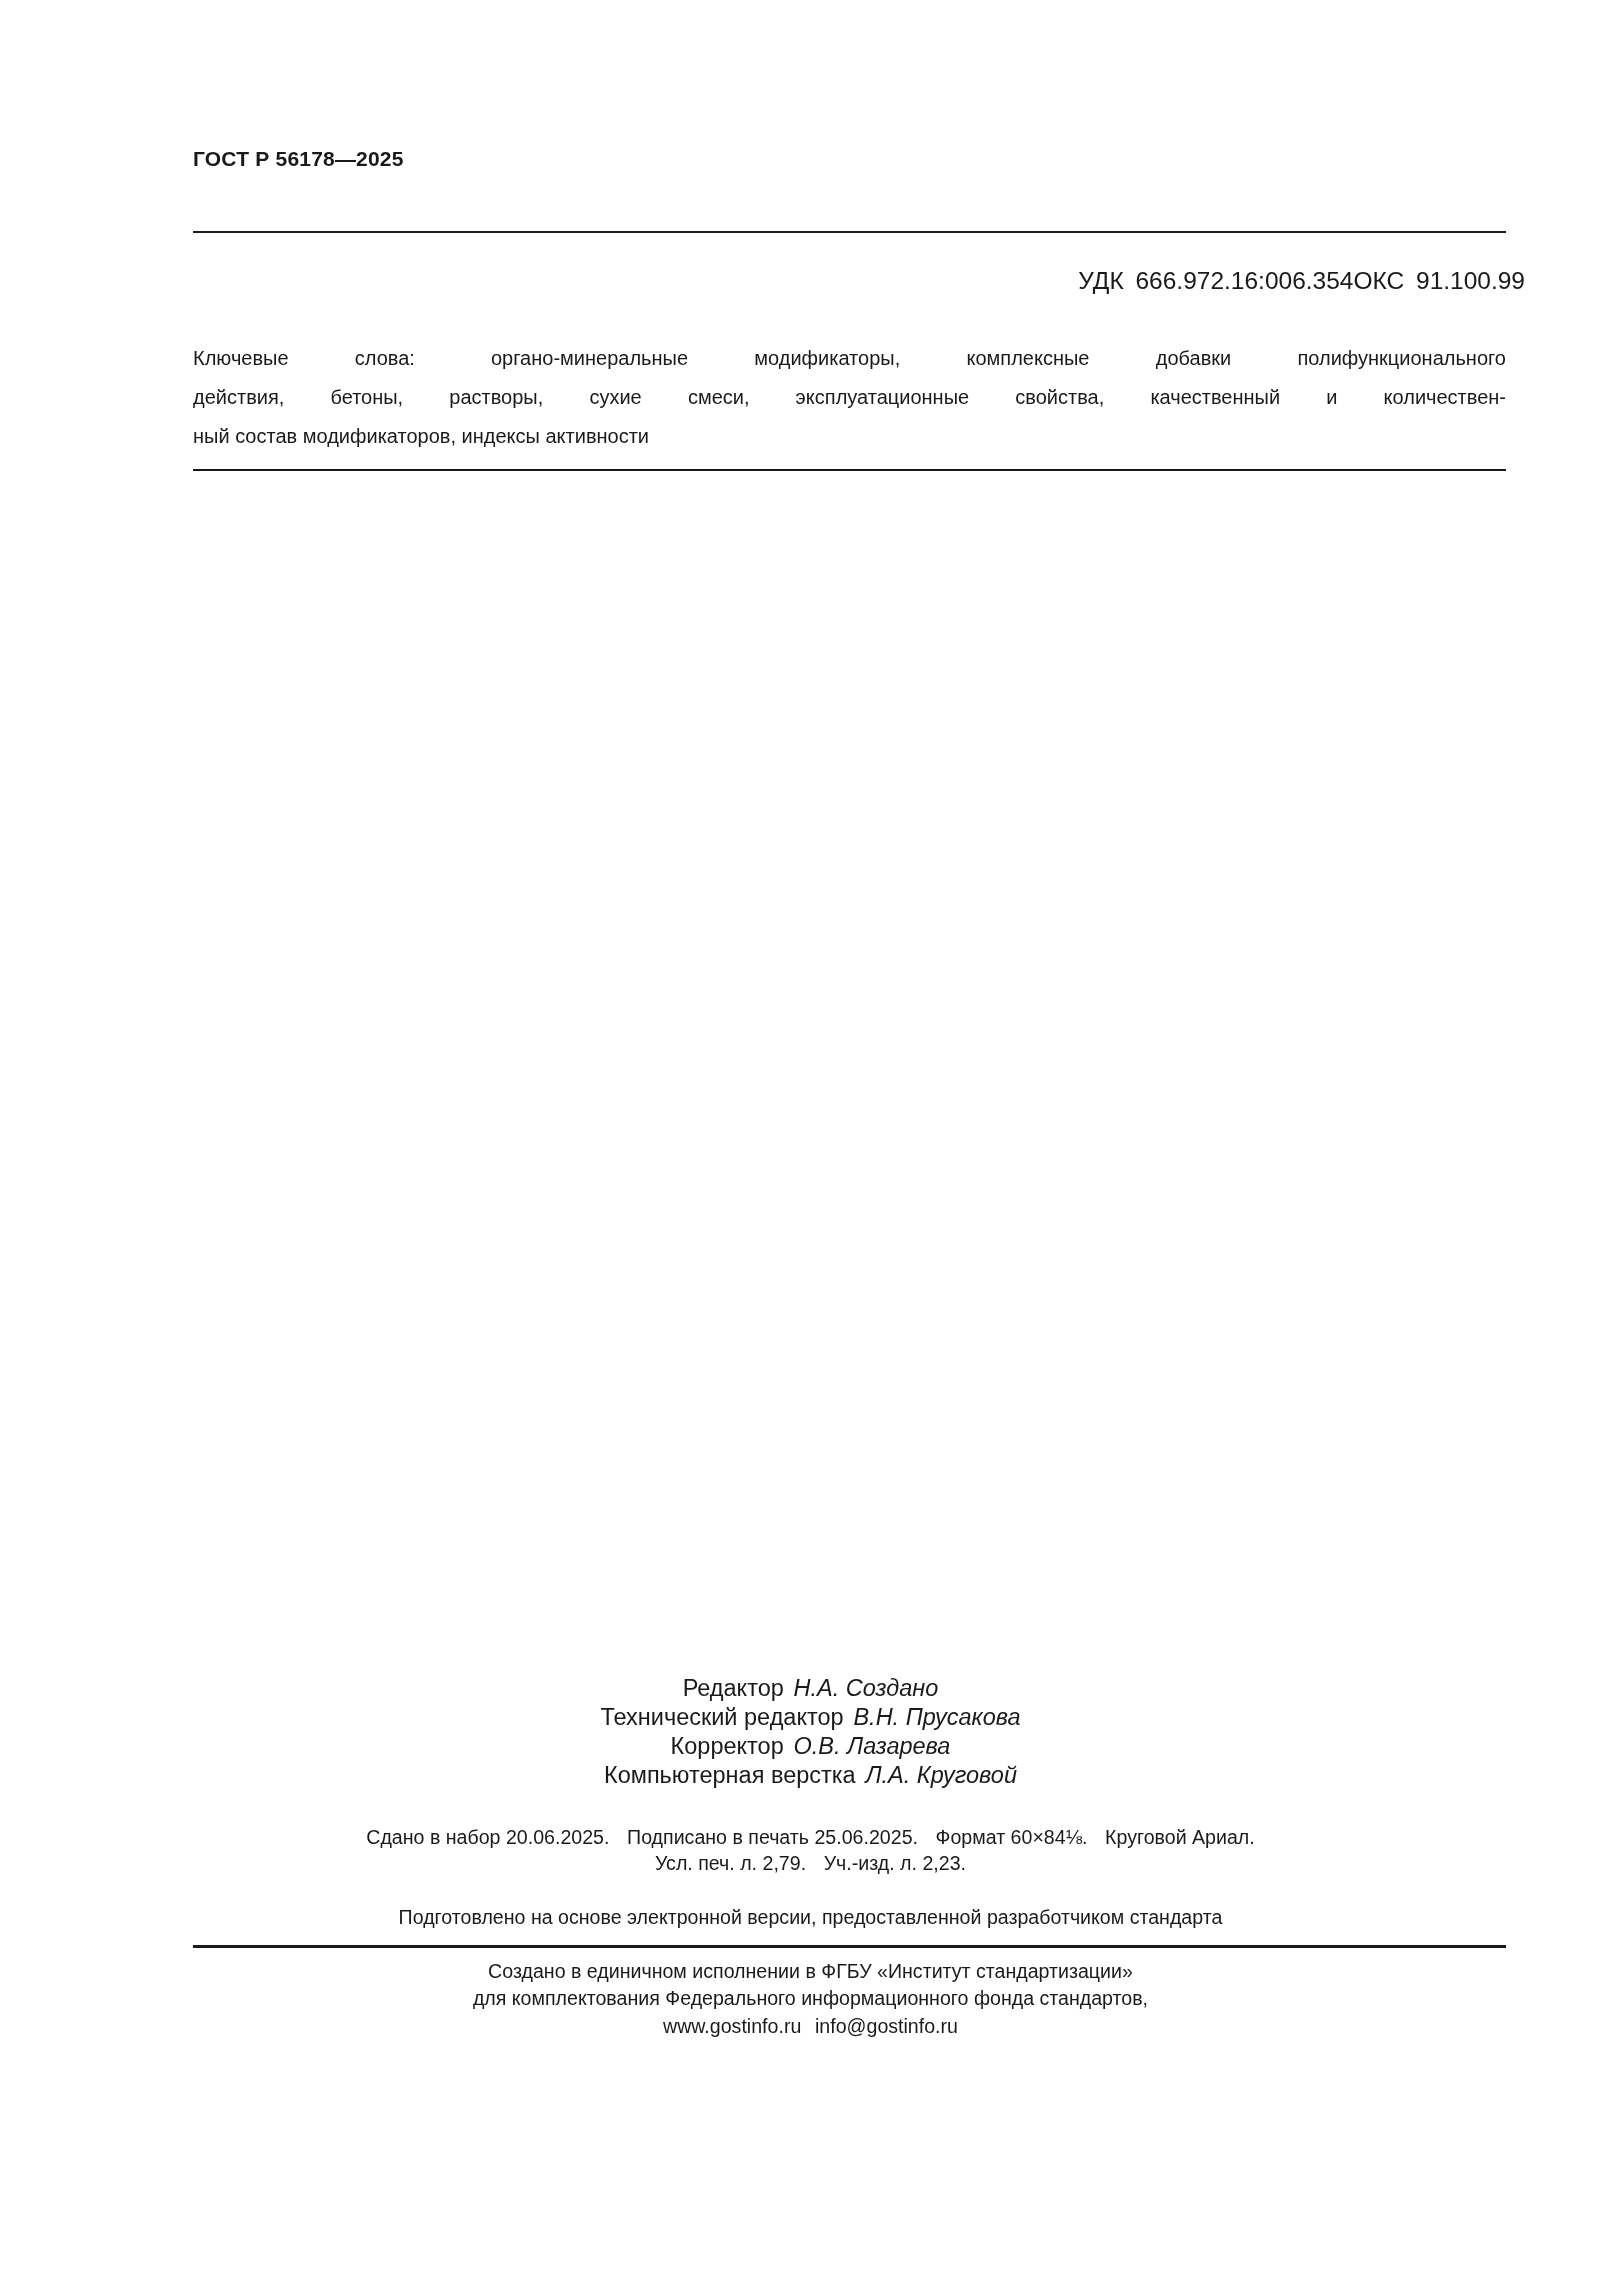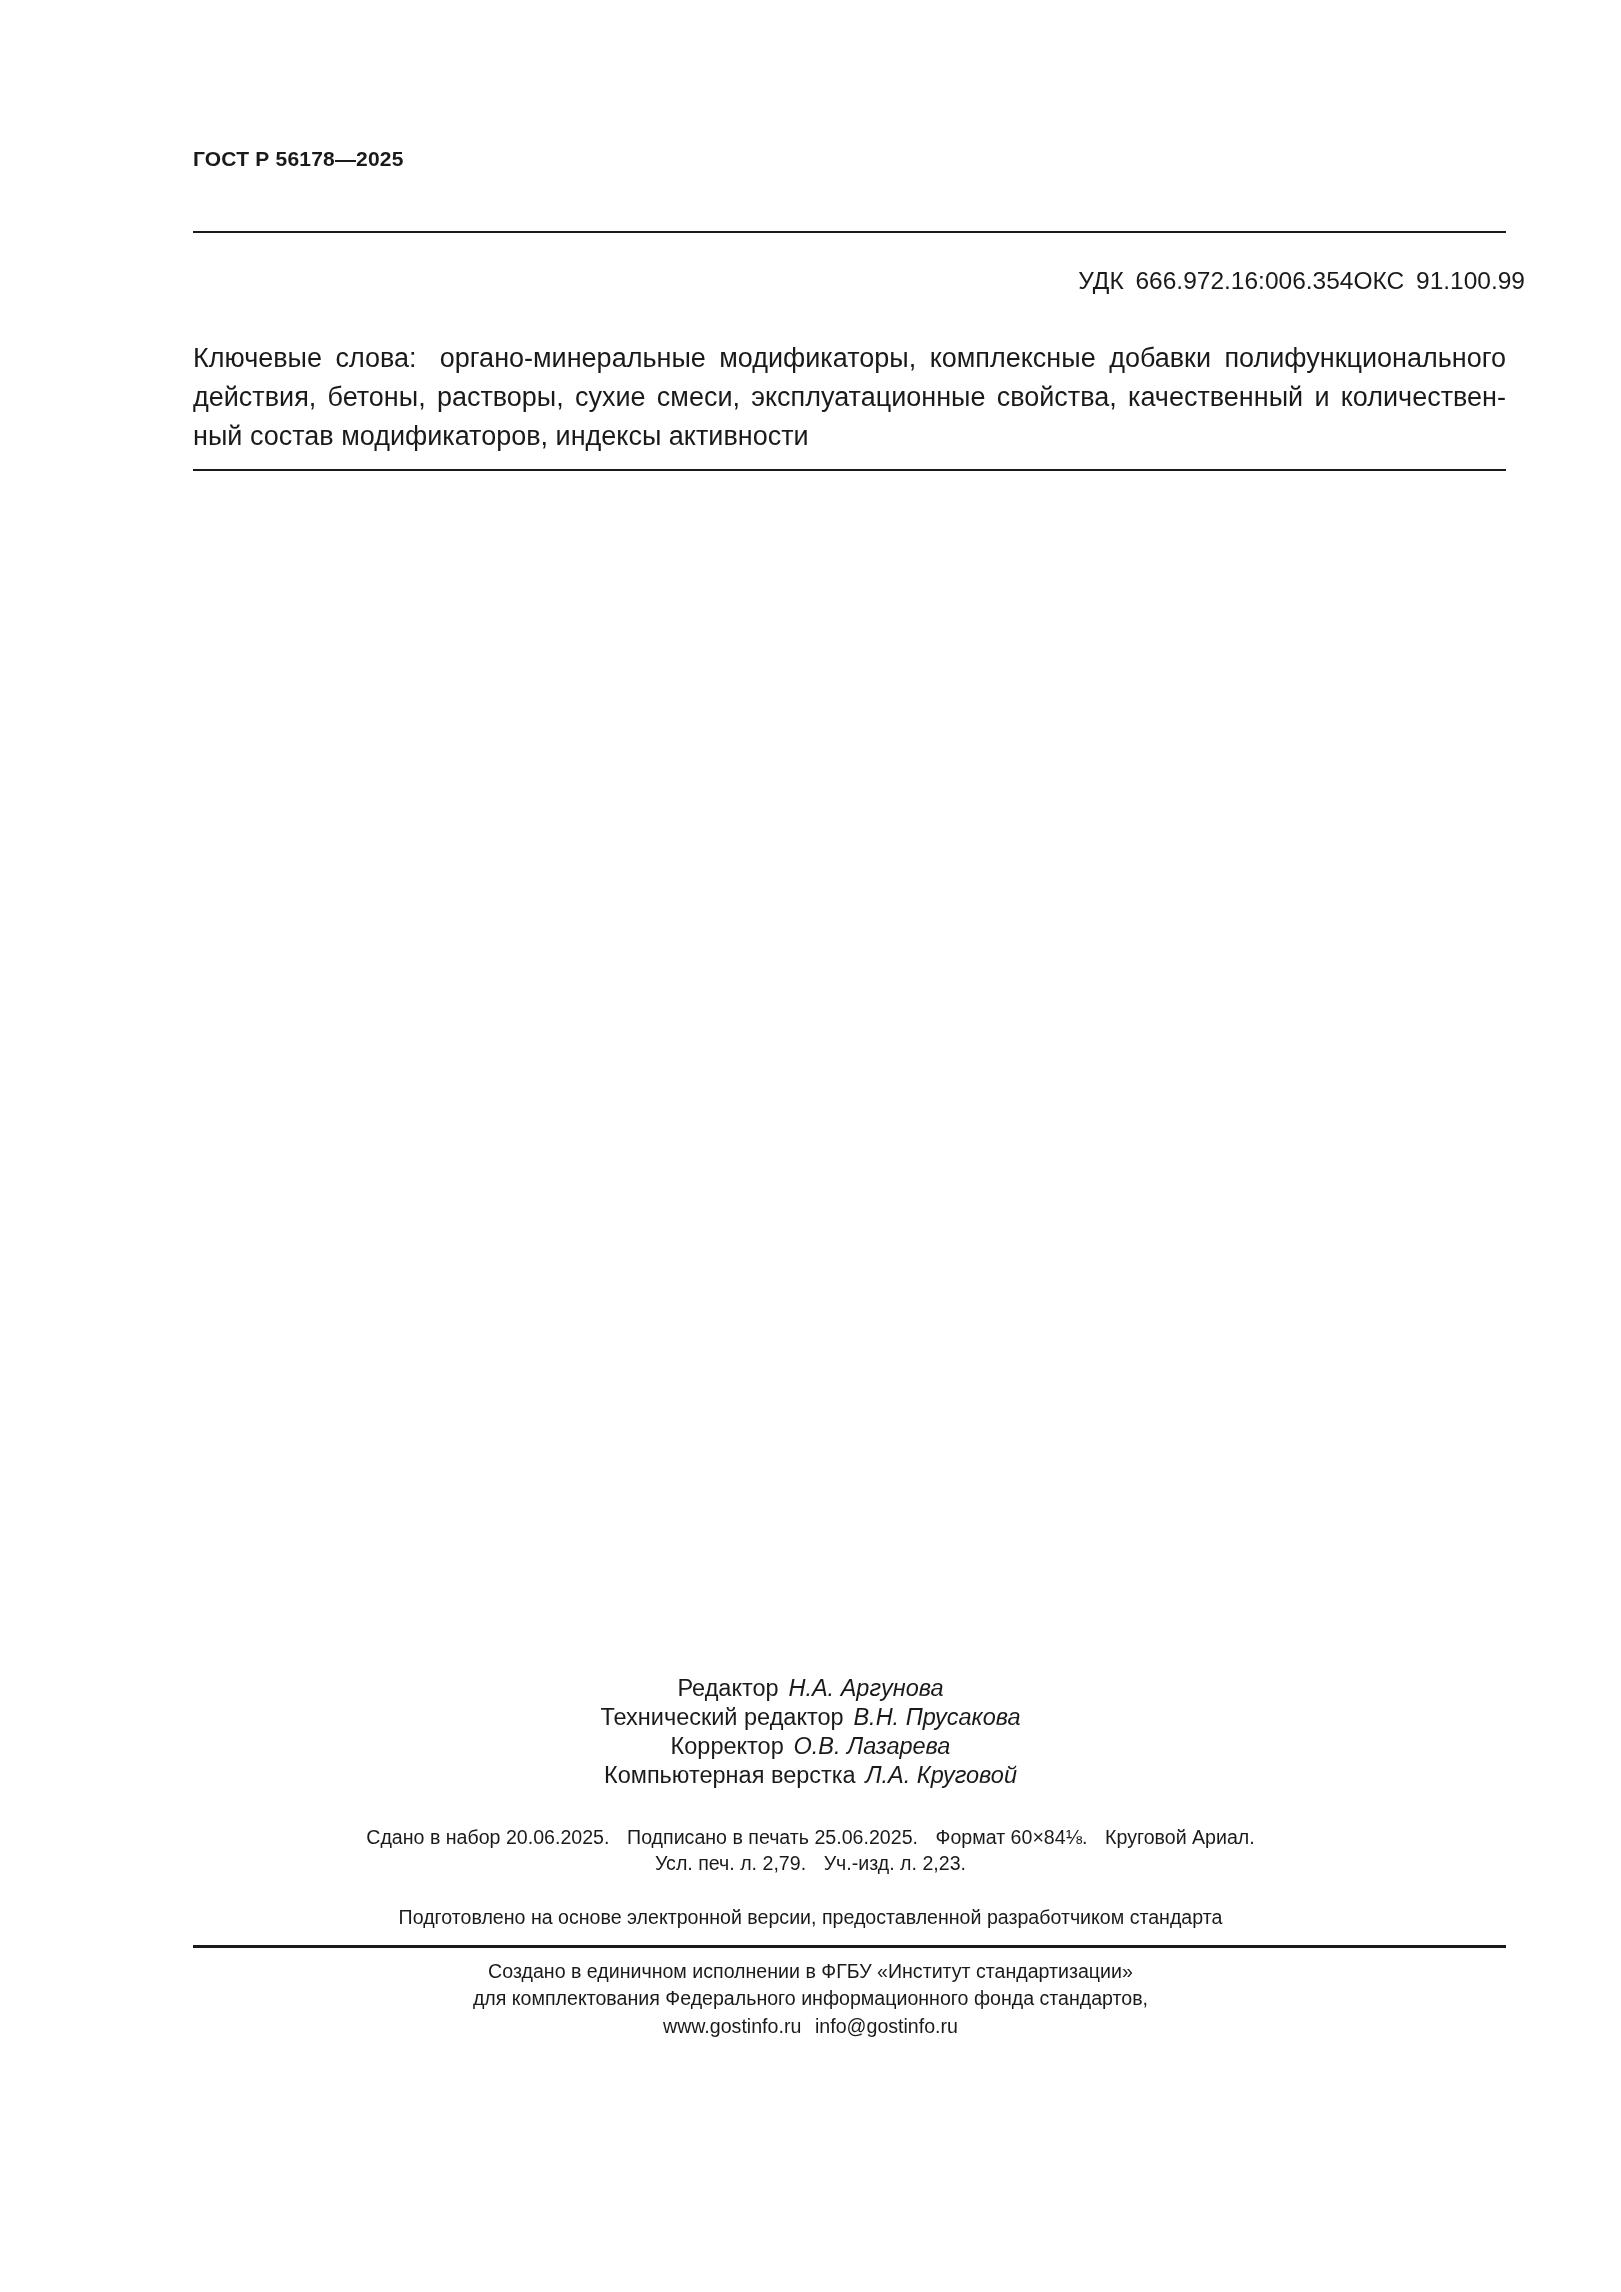--- a/index.html
+++ b/index.html
@@ -44,21 +44,21 @@
       font-size: 24.5px;
       margin-left: 19px;
     }
     .class-row .label { margin-right: 11.8px; }
 
     .keywords {
       position: absolute;
       left: 193px;
       width: 1313px;
       top: 339px;
-      font-size: 27px;
+      font-size: 20px;
       line-height: 39px;
       text-align: justify;
       text-align-last: left;
     }
     .keywords .kw-label { margin-right: 9.8px; }
     .kw-line { display: block; text-align: justify; text-align-last: justify; }
     .kw-line.last { text-align-last: left; }
 
     .credits {
       position: absolute;
@@ -121,21 +121,21 @@
 <div class="keywords">
   <span class="kw-line"><span class="kw-label">Ключевые слова:</span> <span>органо-минеральные модификаторы, комплексные добавки полифункционального</span></span>
   <span class="kw-line">действия, бетоны, растворы, сухие смеси, эксплуатационные свойства, качественный и количествен-</span>
   <span class="kw-line last">ный состав модификаторов, индексы активности</span>
 </div>
 
 <div class="rule r2"></div>
 
 <div class="credits">
   <div>
-    <span>Редактор</span><span class="name">Н.А. Аргунова</span>
+    <span>Редактор</span><span class="name">Н.А. Создано</span>
   </div>
   <div>
     <span>Технический редактор</span><span class="name">В.Н. Прусакова</span>
   </div>
   <div>
     <span>Корректор</span><span class="name">О.В. Лазарева</span>
   </div>
   <div>
     <span>Компьютерная верстка</span><span class="name">Л.А. Круговой</span>
   </div>

